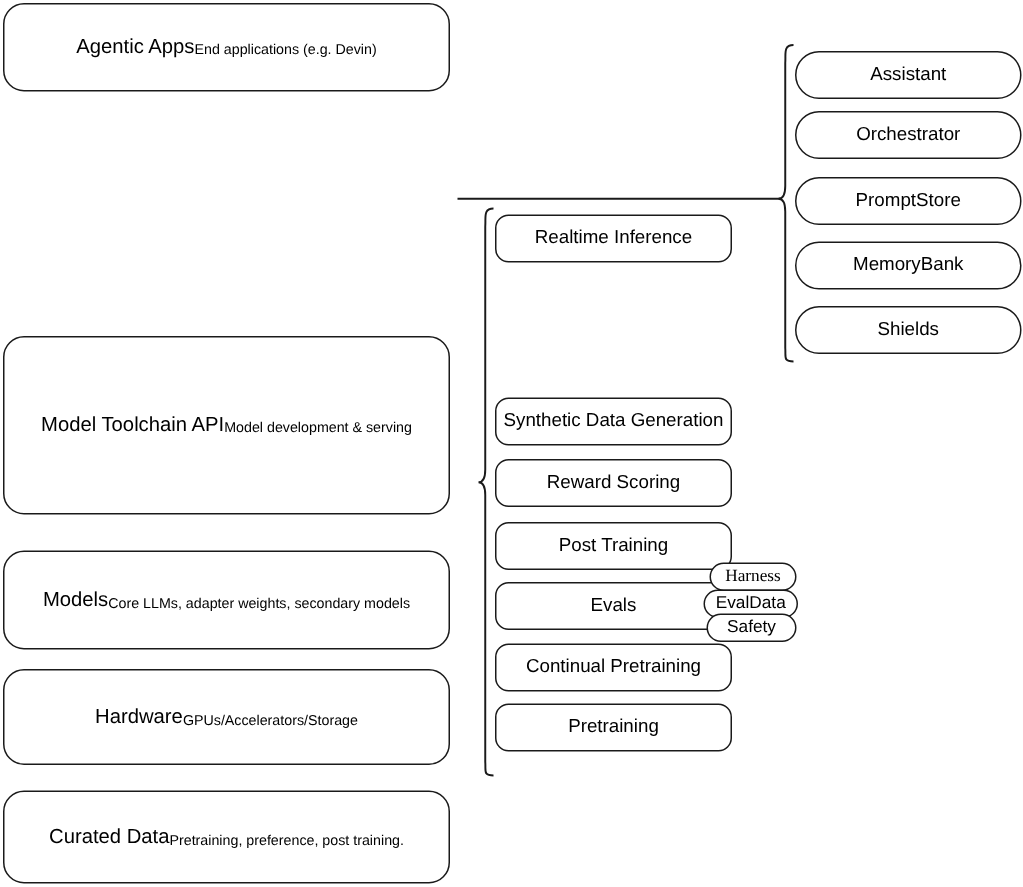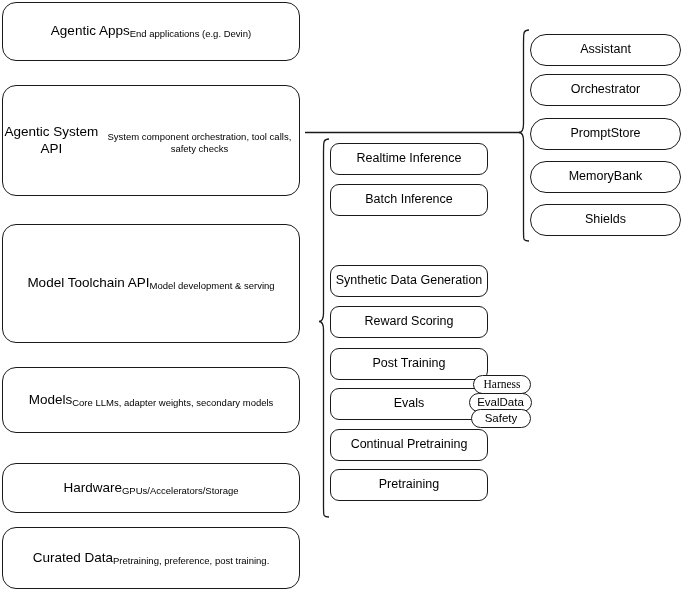--- a/index.html
+++ b/index.html
@@ -50,21 +50,21 @@
   .layer .subtitle {
     font-size: 9.5px;
     margin-top: 5px;
     color: #000;
   }
 
   #layer-agentic-apps      { top: 2px;   height: 59px; }
   #layer-agentic-system-api{ top: 85px;  height: 111px; }
   #layer-model-toolchain   { top: 224px; height: 119px; }
   #layer-models            { top: 367px; height: 66px; }
-  #layer-hardware          { top: 463px; height: 50px; align-items: center; }
+  #layer-hardware          { top: 446px; height: 64px; align-items: center; }
   #layer-curated-data      { top: 527px; height: 62px; }
 
   
   .mid-node {
     left: 330px;
     width: 158px;
     height: 32px;
     border-radius: 9px;
     font-size: 12.5px;
   }
@@ -128,24 +128,20 @@
              C 322 321.5 323.5 324 323.5 330
              L 323.5 508
              C 324 514 322 517 329 517"></path>
   </svg>
 
   <div class="node layer" id="layer-agentic-apps">
     <div class="title">Agentic Apps</div>
     <div class="subtitle">End applications (e.g. Devin)</div>
   </div>
 
-  <div class="node layer" id="layer-agentic-system-api">
-    <div class="title">Agentic System API</div>
-    <div class="subtitle">System component orchestration, tool calls, safety checks</div>
-  </div>
 
   <div class="node layer" id="layer-model-toolchain">
     <div class="title">Model Toolchain API</div>
     <div class="subtitle">Model development &amp; serving</div>
   </div>
 
   <div class="node layer" id="layer-models">
     <div class="title">Models</div>
     <div class="subtitle">Core LLMs, adapter weights, secondary models</div>
   </div>
@@ -154,21 +150,20 @@
     <div class="title">Hardware</div>
     <div class="subtitle">GPUs/Accelerators/Storage</div>
   </div>
 
   <div class="node layer" id="layer-curated-data">
     <div class="title">Curated Data</div>
     <div class="subtitle">Pretraining, preference, post training.</div>
   </div>
 
   <div class="node mid-node" style="top:143px">Realtime Inference</div>
-  <div class="node mid-node" style="top:184px">Batch Inference</div>
   <div class="node mid-node" style="top:265px">Synthetic Data Generation</div>
   <div class="node mid-node" style="top:306px">Reward Scoring</div>
   <div class="node mid-node" style="top:348px">Post Training</div>
   <div class="node mid-node" style="top:388px">Evals</div>
   <div class="node mid-node" style="top:429px">Continual Pretraining</div>
   <div class="node mid-node" style="top:469px">Pretraining</div>
 
   <div class="node chip" id="chip-harness">Harness</div>
   <div class="node chip" id="chip-evaldata">EvalData</div>
   <div class="node chip" id="chip-safety">Safety</div>

